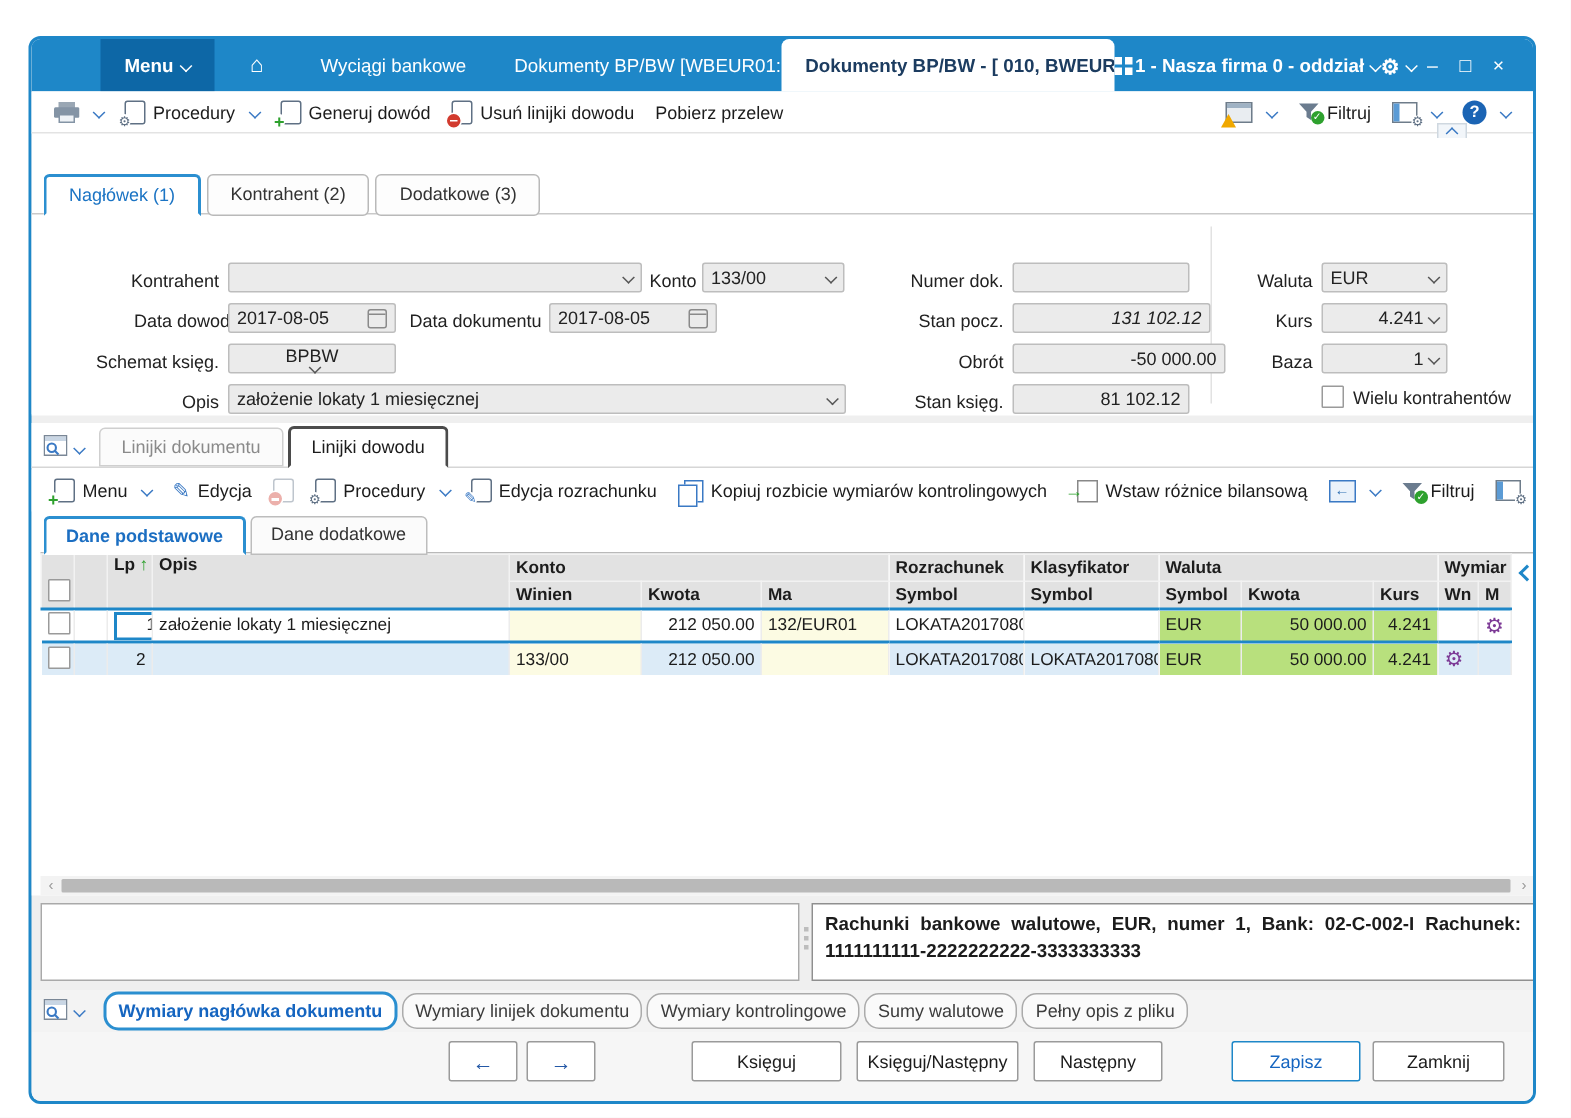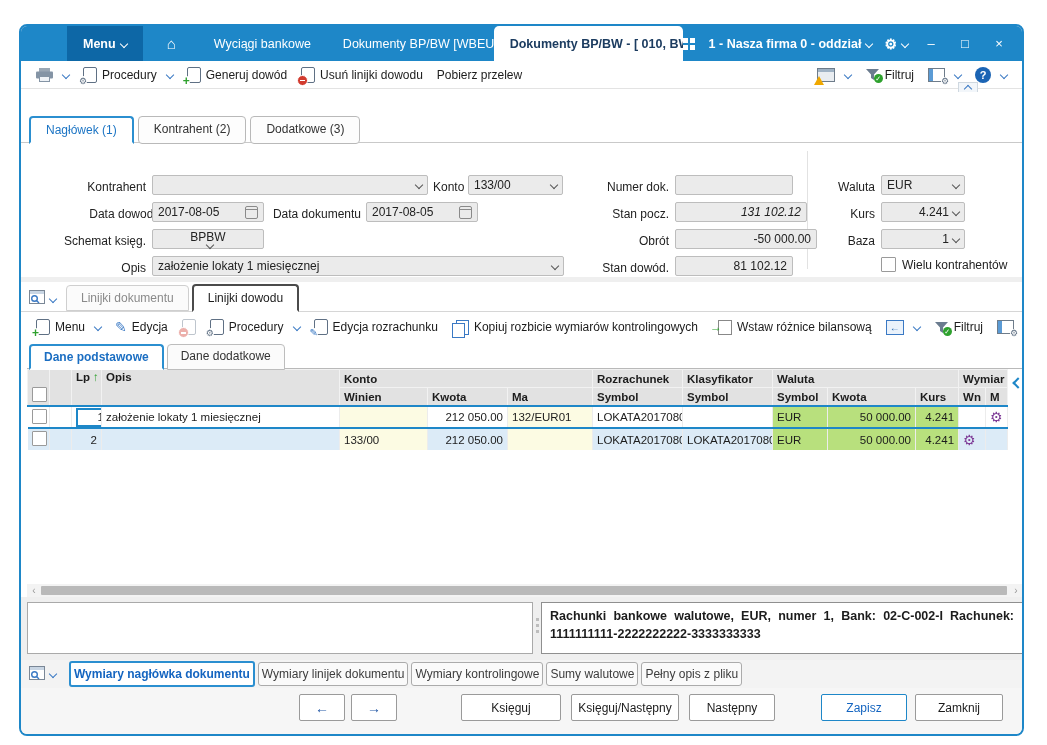--- a/index.html
+++ b/index.html
@@ -4,21 +4,21 @@
 <style>
   html,body{margin:0;padding:0;background:#fff;width:1047px;height:745px;font-family:"Liberation Sans",sans-serif;-webkit-font-smoothing:antialiased;}
   .window{position:absolute;left:19px;top:24px;width:1005px;height:712px;border:2px solid #1e87c8;border-radius:8px;background:#efefef;overflow:hidden;box-sizing:border-box;}
   
   .titlebar{position:absolute;left:0;top:0;right:0;height:35px;background:#1e87c8;display:flex;align-items:center;color:#fff;font-size:12.5px;}
   .menu-btn{height:35px;display:flex;align-items:center;background:#0d67a6;padding:0 16px;margin-left:46px;font-weight:bold;cursor:pointer;}
   .home-ic{font-size:15px;margin:0 22px 0 24px;}
   .nav-tab{padding:0 16px;height:35px;display:flex;align-items:center;white-space:nowrap;cursor:pointer;}
   .nav-tab.trunc{max-width:178px;overflow:hidden;padding-right:0;}
   .active-tab{background:#fff;color:#1c3c60;font-weight:bold;height:35px;display:flex;align-items:center;padding:0 16px;border-radius:5px 5px 0 0;max-width:200px;white-space:nowrap;overflow:hidden;}
-  .tb-right{margin-left:auto;display:flex;align-items:center;gap:12px;padding-right:12px;}
+  .tb-right{margin-left:auto;display:flex;align-items:center;gap:0;padding-right:12px;}
   .grid-ic{display:inline-grid;grid-template-columns:5px 5px;grid-gap:2px;margin-right:2px;}
   .grid-ic i{width:5px;height:5px;background:#fff;}
   .company{display:flex;align-items:center;font-weight:bold;white-space:nowrap;}
   .gear-w{font-size:14px;}
   .wc{width:22px;text-align:center;font-size:13px;cursor:pointer;}
   .chev{display:inline-block;width:5px;height:5px;border-right:1.6px solid currentColor;border-bottom:1.6px solid currentColor;transform:rotate(45deg);margin-left:5px;vertical-align:2px;}
   .chev.up{transform:rotate(-135deg);vertical-align:-2px;}
   
   .upper{position:absolute;left:0;top:35px;right:0;height:215px;background:#fff;}
   .toolbar1{position:absolute;left:0;top:35px;right:0;height:28px;background:#fff;border-bottom:1px solid #e3e3e3;display:flex;align-items:center;font-size:12px;color:#1c1c1c;padding:0 8px;box-sizing:border-box;}
@@ -97,21 +97,21 @@
   .hscroll{position:absolute;left:6px;top:558px;width:996px;height:13px;background:#f3f3f3;display:flex;align-items:center;}
   .sbtn{width:14px;text-align:center;color:#9a9a9a;font-size:10px;line-height:13px;cursor:pointer;}
   .thumb{height:9px;background:#b9b9b9;border-radius:1px;flex:1;margin-right:2px;cursor:pointer;}
   
   .panel-left{position:absolute;left:6px;top:576px;width:506px;height:52px;background:#fff;border:1px solid #a9a9a9;box-sizing:border-box;}
   .split-dots{position:absolute;left:514px;top:592px;width:4px;height:20px;display:flex;flex-direction:column;gap:3px;align-items:center;cursor:col-resize;}
   .split-dots i{width:3px;height:3px;background:#bdbdbd;}
   .panel-right{position:absolute;left:520px;top:576px;width:482px;height:52px;background:#fff;border:1px solid #8f8f8f;box-sizing:border-box;padding:4px 8px;font-size:12.5px;font-weight:bold;color:#1c1c1c;text-align:justify;line-height:1.45;}
   
   .bottom-tabs{position:absolute;left:0;top:634px;right:0;height:28px;background:#f3f3f3;display:flex;align-items:center;padding-left:8px;box-sizing:border-box;font-size:12px;gap:3px;}
-  .btab{padding:4px 3px;border:1px solid #ababab;border-radius:3px;background:#fafafa;color:#3c3c3c;white-space:nowrap;cursor:pointer;}
+  .btab{padding:4px 8px;border:1px solid #ababab;border-radius:10px;background:#fafafa;color:#3c3c3c;white-space:nowrap;cursor:pointer;}
   .btab.active{border:2px solid #2b8fd0;color:#1565c0;font-weight:bold;background:#fff;}
   
   .footer{position:absolute;left:0;top:662px;right:0;height:46px;background:#f6f6f6;font-size:12px;}
   .fbtn{position:absolute;top:6px;height:27px;background:#fff;border:1px solid #9a9a9a;border-radius:2px;display:flex;align-items:center;justify-content:center;color:#1c1c1c;cursor:pointer;box-sizing:border-box;}
   .fbtn.primary{border:1.5px solid #1e87c8;color:#1565c0;}
   .arrow-g{color:#2458a6;font-weight:bold;font-size:14px;}
 </style>
 </head>
 <body>
 
@@ -259,21 +259,21 @@
         <span class="val num"></span>
       </div>
     <div class="flabel" style="left:560px;width:88px;top:61px;">Stan pocz.</div>
     <div class="fld" style="left:654px;top:59px;width:132px;font-style:italic;">
         <span class="val num">131 102.12</span>
       </div>
     <div class="flabel" style="left:560px;width:88px;top:88px;">Obrót</div>
     <div class="fld" style="left:654px;top:86px;width:142px;">
         <span class="val num">-50 000.00</span>
       </div>
-    <div class="flabel" style="left:560px;width:88px;top:115px;">Stan dowód.</div>
+    <div class="flabel" style="left:560px;width:88px;top:115px;">Stan księg.</div>
     <div class="fld" style="left:654px;top:113px;width:118px;">
         <span class="val num">81 102.12</span>
       </div>
 
     <div class="flabel" style="left:798px;width:56px;top:34px;">Waluta</div>
     <div class="fld" style="left:860px;top:32px;width:84px;">
         <span class="val">EUR</span>
         <span class="chev"></span>
       </div>
     <div class="flabel" style="left:798px;width:56px;top:61px;">Kurs</div>

